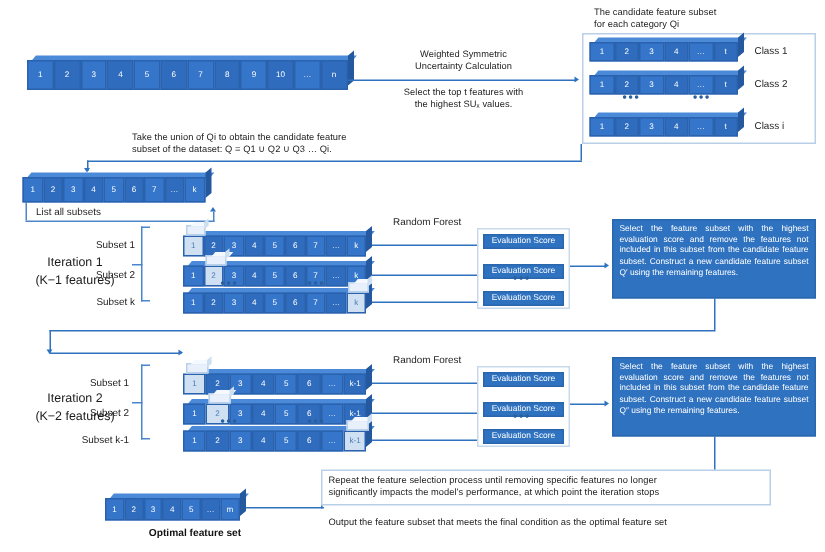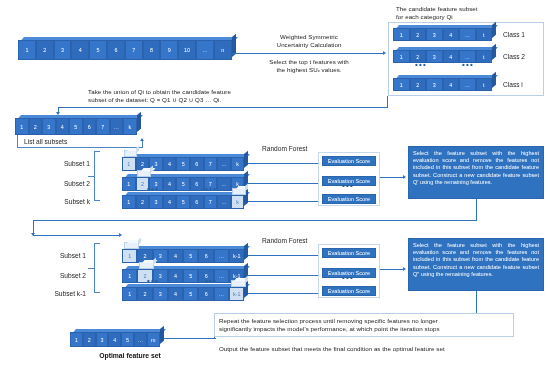--- a/index.html
+++ b/index.html
@@ -231,20 +231,24 @@
       <div class="cube" style="width: 13.5px;">…</div>
       <div class="cube" style="width: 13.5px;">k</div>
     </div>
 
   <div class="vline thin" style="left:17px;top:135px;height:12px;"></div>
   <div class="hline thin" style="left:17px;top:147px;width:126px;"></div>
   <div class="vline thin" style="left:142px;top:141px;height:6.5px;"></div>
   <div class="arrow-u" style="left:140px;top:138px;"></div>
   <div class="abs lbl" style="left:24px;top:138px;">List all subsets</div>
 
+  <div class="abs iter" style="left:8px;top:168px;width:84px;">
+    <div>Iteration 1</div>
+    <div>(K−1 features)</div>
+  </div>
   <div class="brace" style="left:94px;top:151px;width:6px;height:50px;"></div>
   <div class="hline thin" style="left:88px;top:176px;width:7px;"></div>
 
   <div id="iter1-rows">
       <div class="abs subname" style="left: 46px; top: 160px; width: 44px; text-align: right;">Subset 1</div>
       <div class="strip" style="left: 122px; top: 157px; height: 14px;">
         <div class="cube pale" style="width: 13.6px;">1</div>
         <div class="cube" style="width: 13.6px;">2</div>
         <div class="cube" style="width: 13.6px;">3</div>
         <div class="cube" style="width: 13.6px;">4</div>
@@ -306,20 +310,24 @@
   <div class="hline" style="left:380px;top:177px;width:24px;"></div>
   <div class="arrow-r" style="left:403px;top:174.6px;"></div>
 
   <div class="vline" style="left:476px;top:199px;height:21px;"></div>
   <div class="hline" style="left:33px;top:220px;width:444px;"></div>
   <div class="vline" style="left:33px;top:220px;height:15px;"></div>
   <div class="arrow-d" style="left:30.8px;top:233px;"></div>
   <div class="hline" style="left:33px;top:235px;width:88px;"></div>
   <div class="arrow-r" style="left:119px;top:232.6px;"></div>
 
+  <div class="abs iter" style="left:8px;top:259px;width:84px;">
+    <div>Iteration 2</div>
+    <div>(K−2 features)</div>
+  </div>
   <div class="brace" style="left:94px;top:243px;width:6px;height:50px;"></div>
   <div class="hline thin" style="left:88px;top:268px;width:7px;"></div>
 
   <div id="iter2-rows">
       <div class="abs subname" style="left: 42px; top: 252px; width: 44px; text-align: right;">Subset 1</div>
       <div class="strip" style="left: 122px; top: 249px; height: 14px;">
         <div class="cube pale" style="width: 15.3px;">1</div>
         <div class="cube" style="width: 15.3px;">2</div>
         <div class="cube" style="width: 15.3px;">3</div>
         <div class="cube" style="width: 15.3px;">4</div>

